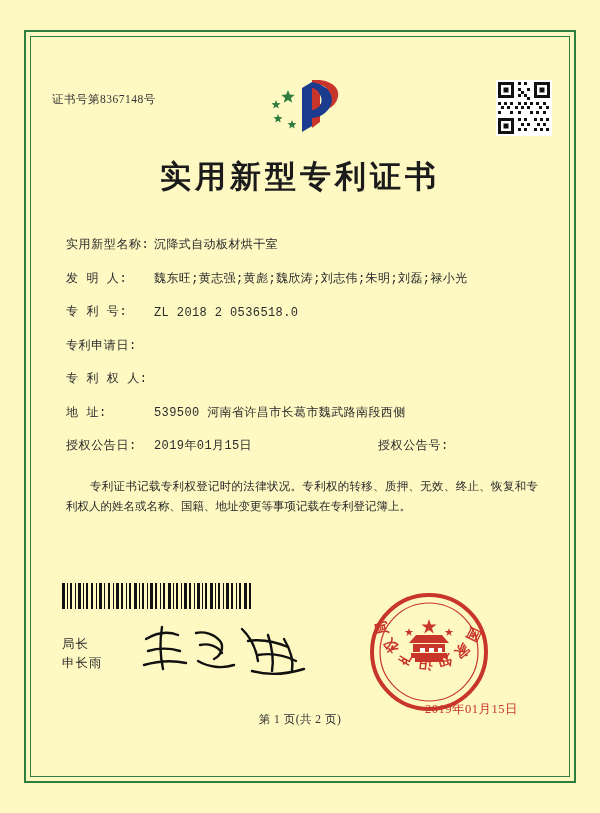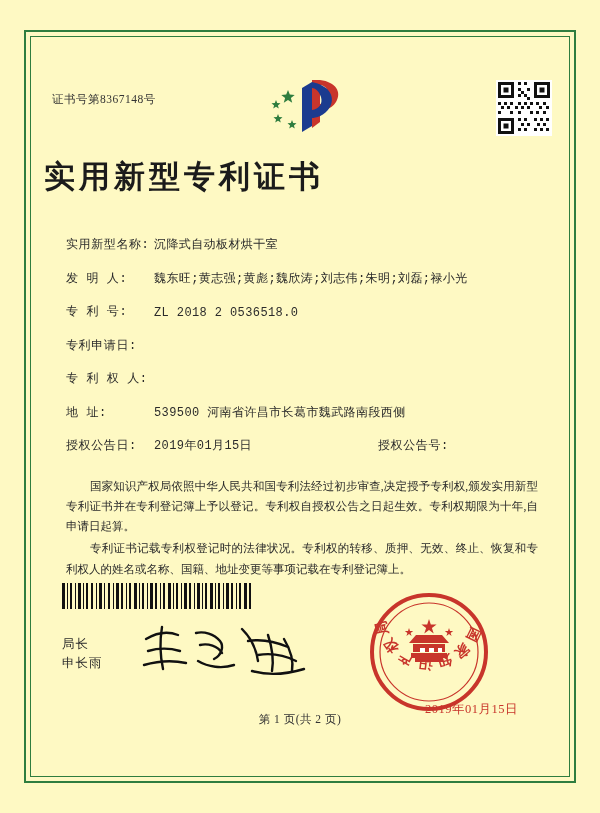--- a/index.html
+++ b/index.html
@@ -77,21 +77,21 @@
     position: absolute;
     right: 4px;
     top: 28px;
     width: 56px;
     height: 56px;
   }
 
   
   .main-title {
     margin-top: 12px;
-    text-align: left;
+    text-align: center;
     font-size: 31px;
     font-weight: bold;
     letter-spacing: 4px;
     color: #1b1b1b;
     font-family: "DejaVu Serif", "Liberation Serif", serif;
   }
 
   
   .fields {
     margin-top: 38px;
@@ -338,21 +338,20 @@
 
       <div class="field-row two-col">
         <div class="field-label w5">授权公告日:</div>
         <div class="field-value">2019年01月15日</div>
         <div class="field-label2">授权公告号:</div>
       </div>
 
     </div>
 
     <div class="paragraphs">
-      <div class="para">国家知识产权局依照中华人民共和国专利法经过初步审查,决定授予专利权,颁发实用新型专利证书并在专利登记簿上予以登记。专利权自授权公告之日起生效。专利权期限为十年,自申请日起算。</div>
       <div class="para">专利证书记载专利权登记时的法律状况。专利权的转移、质押、无效、终止、恢复和专利权人的姓名或名称、国籍、地址变更等事项记载在专利登记簿上。</div>
     </div>
 
     <div class="bottom">
 
       <div class="barcode">
         <svg viewBox="0 0 192 26" width="192" height="26" aria-hidden="true">
           <g fill="#111111">
             <rect x="0" y="0" width="3" height="26"></rect>
               <rect x="5" y="0" width="1" height="26"></rect>

